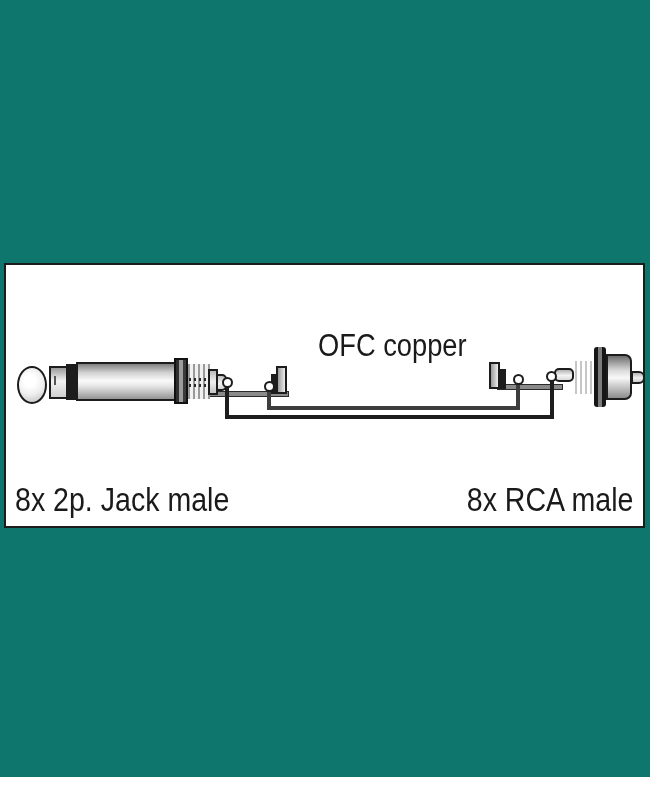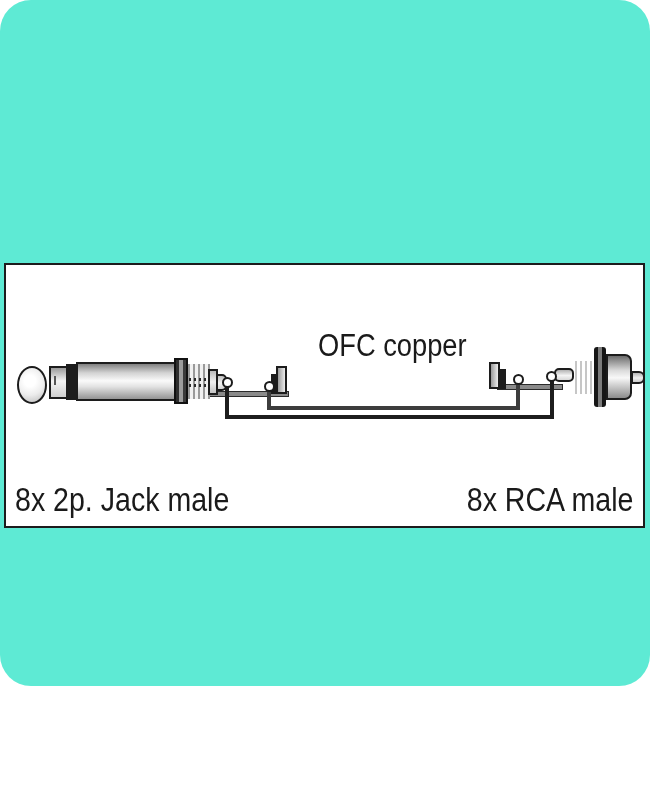--- a/index.html
+++ b/index.html
@@ -1,24 +1,23 @@
 <!DOCTYPE html>
 <html><head>
 <meta charset="utf-8">
 <style>
   * { box-sizing: border-box; margin: 0; padding: 0; }
   html, body { background: #ffffff; }
   body { font-family: "Liberation Sans", sans-serif; }
   .canvas {
     position: relative;
     width: 650px;
-    height: 686px;
-    background: #5eead4;
+    height: 777px;
+    background: #0f766e;
     overflow: hidden;
-    border-radius: 31px;
   }
   .abs { position: absolute; }
   .group { position: absolute; inset: 0; }
 
   
   .frame {
     left: 4px; top: 263px; width: 641px; height: 265px;
     border: 2px solid #1c1c1c;
     background: #ffffff;
   }

